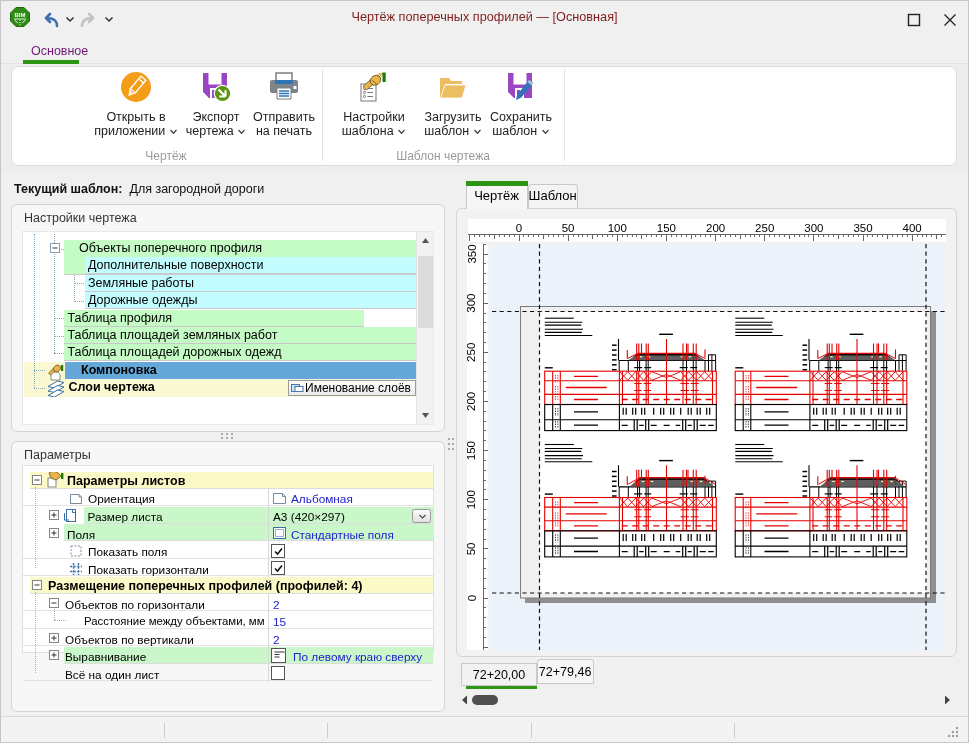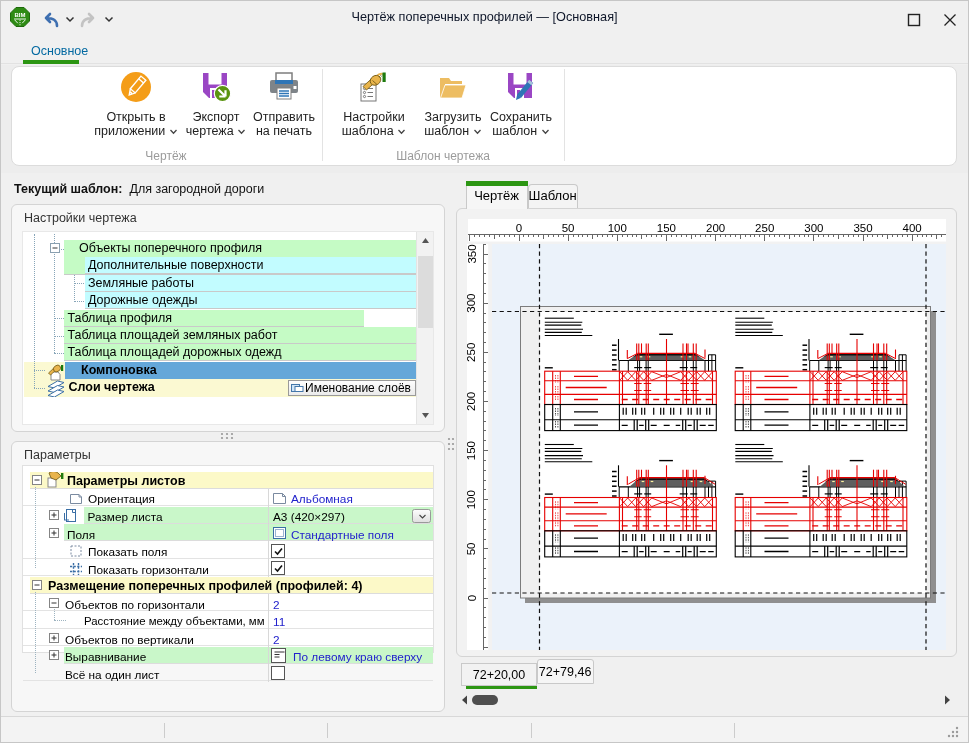--- a/index.html
+++ b/index.html
@@ -2,25 +2,25 @@
 <html><head>
 <meta charset="utf-8">
 <style>
 * { margin:0; padding:0; box-sizing:border-box; }
 html,body { width:969px; height:743px; overflow:hidden; }
 body { font-family:"Liberation Sans", sans-serif; background:#f0f0f0; position:relative; border:1px solid #c6c6c6; }
 .abs { position:absolute; }
 
 
 #titlebar { position:absolute; left:0; top:0; width:100%; height:33px; background:#f0f0f0; }
-#title { position:absolute; top:9px; left:0; width:100%; text-align:center; font-size:12.7px; color:#0f172a; }
+#title { position:absolute; top:9px; left:0; width:100%; text-align:center; font-size:12.7px; color:#7f1d1d; }
 
 
 #tabstrip { position:absolute; left:0; top:33px; width:100%; height:30px; background:#f0f0f0; border-bottom:1px solid #e2e2e2;}
-#maintab { position:absolute; left:30px; top:10px; font-size:12.5px; color:#0369a1; }
+#maintab { position:absolute; left:30px; top:10px; font-size:12.5px; color:#701a75; }
 #tabunderline { position:absolute; left:22px; top:26px; width:56px; height:4px; background:#2c9613; }
 
 
 #ribbon { position:absolute; left:0; top:64px; width:100%; height:108px; background:#ededed; }
 #ribboncard { position:absolute; left:10px; top:1px; width:946px; height:100px; background:#fff; border:1px solid #dcdcdc; border-radius:8px; }
 .rbtn { position:absolute; top:4px; width:90px; text-align:center; font-size:12.5px; color:#222; line-height:13.5px; }
 .rbtn .ric { display:block; margin:2px auto 8px auto; width:32px; height:32px; }
 .grouplabel { position:absolute; top:84px; font-size:12px; color:#9b9b9b; text-align:center; }
 .gsep { position:absolute; top:4px; width:1px; height:92px; background:#e3e3e3; }
 
@@ -337,21 +337,21 @@
     <div class="grow" style="left:25px;top:113px;font-weight:bold;font-size:12.5px">Размещение поперечных профилей (профилей: 4)</div>
 
     <svg class="abs" style="left:26px;top:131.5px" width="10" height="10" viewBox="0 0 10 10">
         <rect x="0.5" y="0.5" width="9" height="9" fill="#fff" stroke="#848484"></rect>
         <path d="M2.5 5 h5" stroke="#333"></path>
       </svg>
     <div class="grow" style="left:42px;top:131.5px">Объектов по горизонтали</div>
     <div class="grow" style="left:250px;top:131.5px;color:#2222cc">2</div>
 
     <div class="grow" style="left:61px;top:149px;font-size:11.4px">Расстояние между объектами, мм</div>
-    <div class="grow" style="left:250px;top:149px;color:#2222cc">11</div>
+    <div class="grow" style="left:250px;top:149px;color:#2222cc">15</div>
 
     <svg class="abs" style="left:26px;top:166.5px" width="10" height="10" viewBox="0 0 10 10">
         <rect x="0.5" y="0.5" width="9" height="9" fill="#fff" stroke="#848484"></rect>
         <path d="M2.5 5 h5 M5 2.5 v5" stroke="#333"></path>
       </svg>
     <div class="grow" style="left:42px;top:166.5px">Объектов по вертикали</div>
     <div class="grow" style="left:250px;top:166.5px;color:#2222cc">2</div>
 
     <svg class="abs" style="left:26px;top:184px" width="10" height="10" viewBox="0 0 10 10">
         <rect x="0.5" y="0.5" width="9" height="9" fill="#fff" stroke="#848484"></rect>

